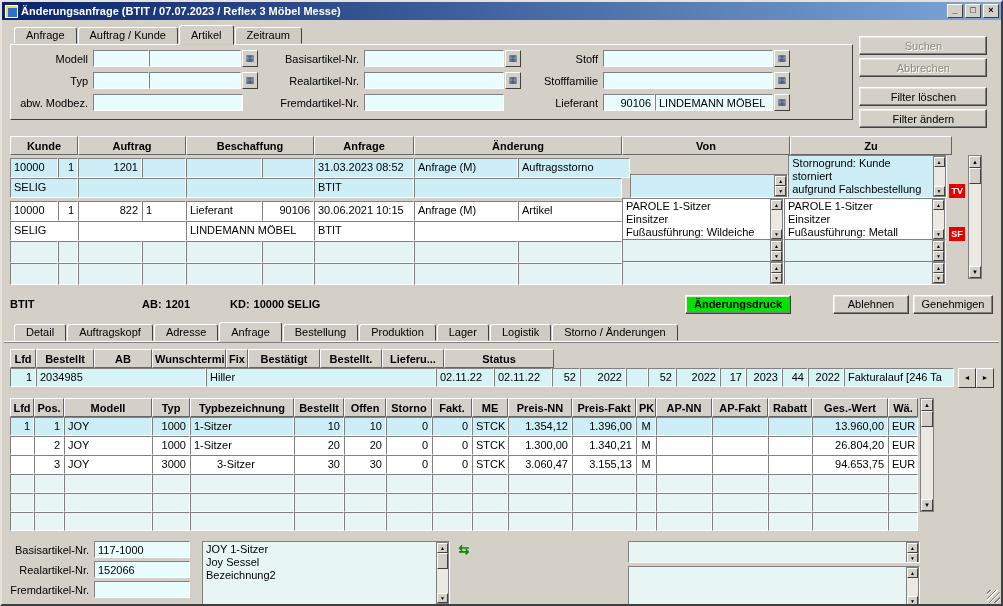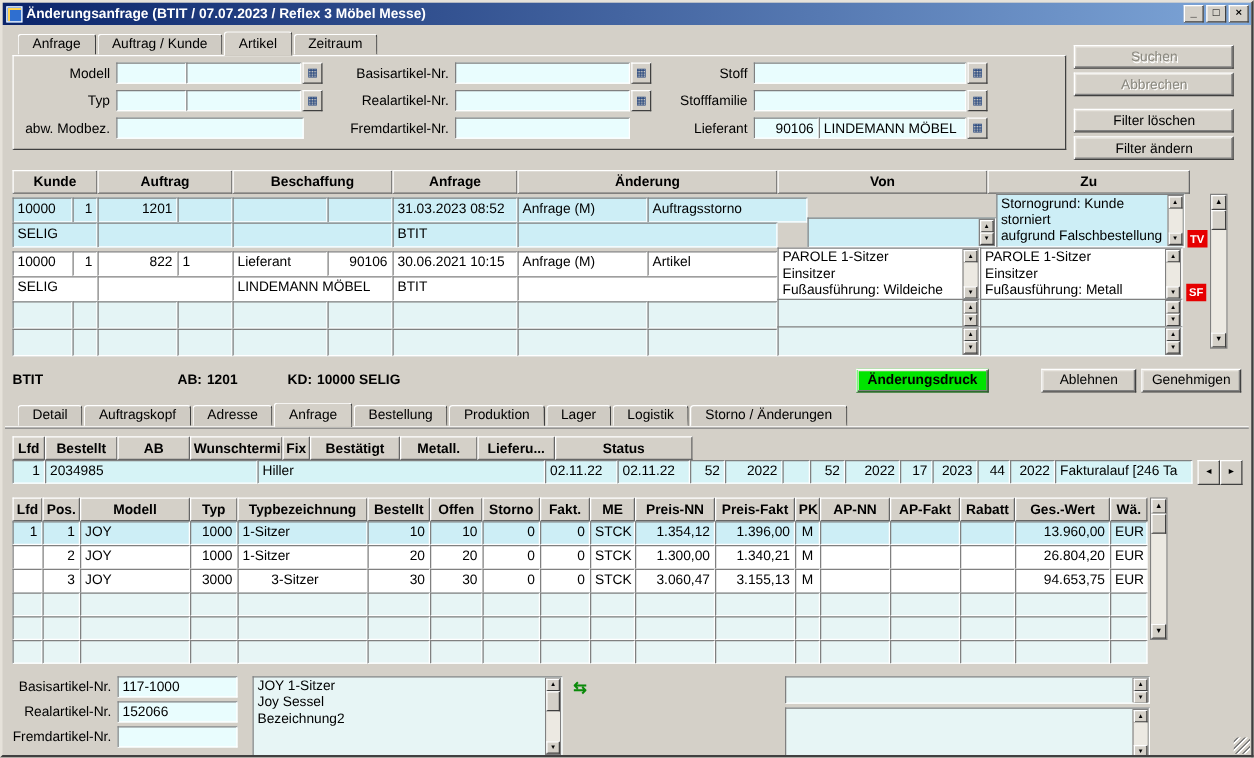--- a/index.html
+++ b/index.html
@@ -185,21 +185,21 @@
         <div class="gleft">
           <div class="grow">
             <div class="gcell" style="width:48px">10000</div>
             <div class="gcell ta-r" style="width:20px">1</div>
             <div class="gcell ta-r" style="width:64px">1201</div>
             <div class="gcell" style="width:44px"></div>
             <div class="gcell" style="width:76px"></div>
             <div class="gcell ta-r" style="width:52px"></div>
             <div class="gcell" style="width:100px">31.03.2023 08:52</div>
             <div class="gcell" style="width:104px">Anfrage (M)</div>
-            <div class="gcell" style="width:128px">Auftragsstorno</div>
+            <div class="gcell" style="width:112px">Auftragsstorno</div>
           </div>
           <div class="grow">
             <div class="gcell" style="width:68px">SELIG</div>
             <div class="gcell" style="width:108px"></div>
             <div class="gcell" style="width:128px"></div>
             <div class="gcell" style="width:100px">BTIT</div>
             <div class="gcell" style="width:208px"></div>
           </div>
         </div>
         <div class="vonzu">
@@ -373,21 +373,21 @@
 
   <div class="ktable">
     <div>
         <div class="trow r0">
           <div class="hcell" style="width: 26px;">Lfd</div>
           <div class="hcell" style="width: 58px;">Bestellt</div>
           <div class="hcell" style="width: 58px;">AB</div>
           <div class="hcell" style="width: 74px;">Wunschtermin</div>
           <div class="hcell" style="width: 22px;">Fix</div>
           <div class="hcell" style="width: 72px;">Bestätigt</div>
-          <div class="hcell" style="width: 62px;">Metall.</div>
+          <div class="hcell" style="width: 62px;">Bestellt.</div>
           <div class="hcell" style="width: 62px;">Lieferu...</div>
           <div class="hcell" style="width: 110px;">Status</div>
         </div>
       </div>
     <div class="krow-wrap">
       <div class="kdata">
           <div class="trow r0">
             <div class="tcell" style="width: 26px; text-align: right;">1</div>
             <div class="tcell" style="width: 170px;">2034985</div>
             <div class="tcell" style="width: 230px;">Hiller</div>

